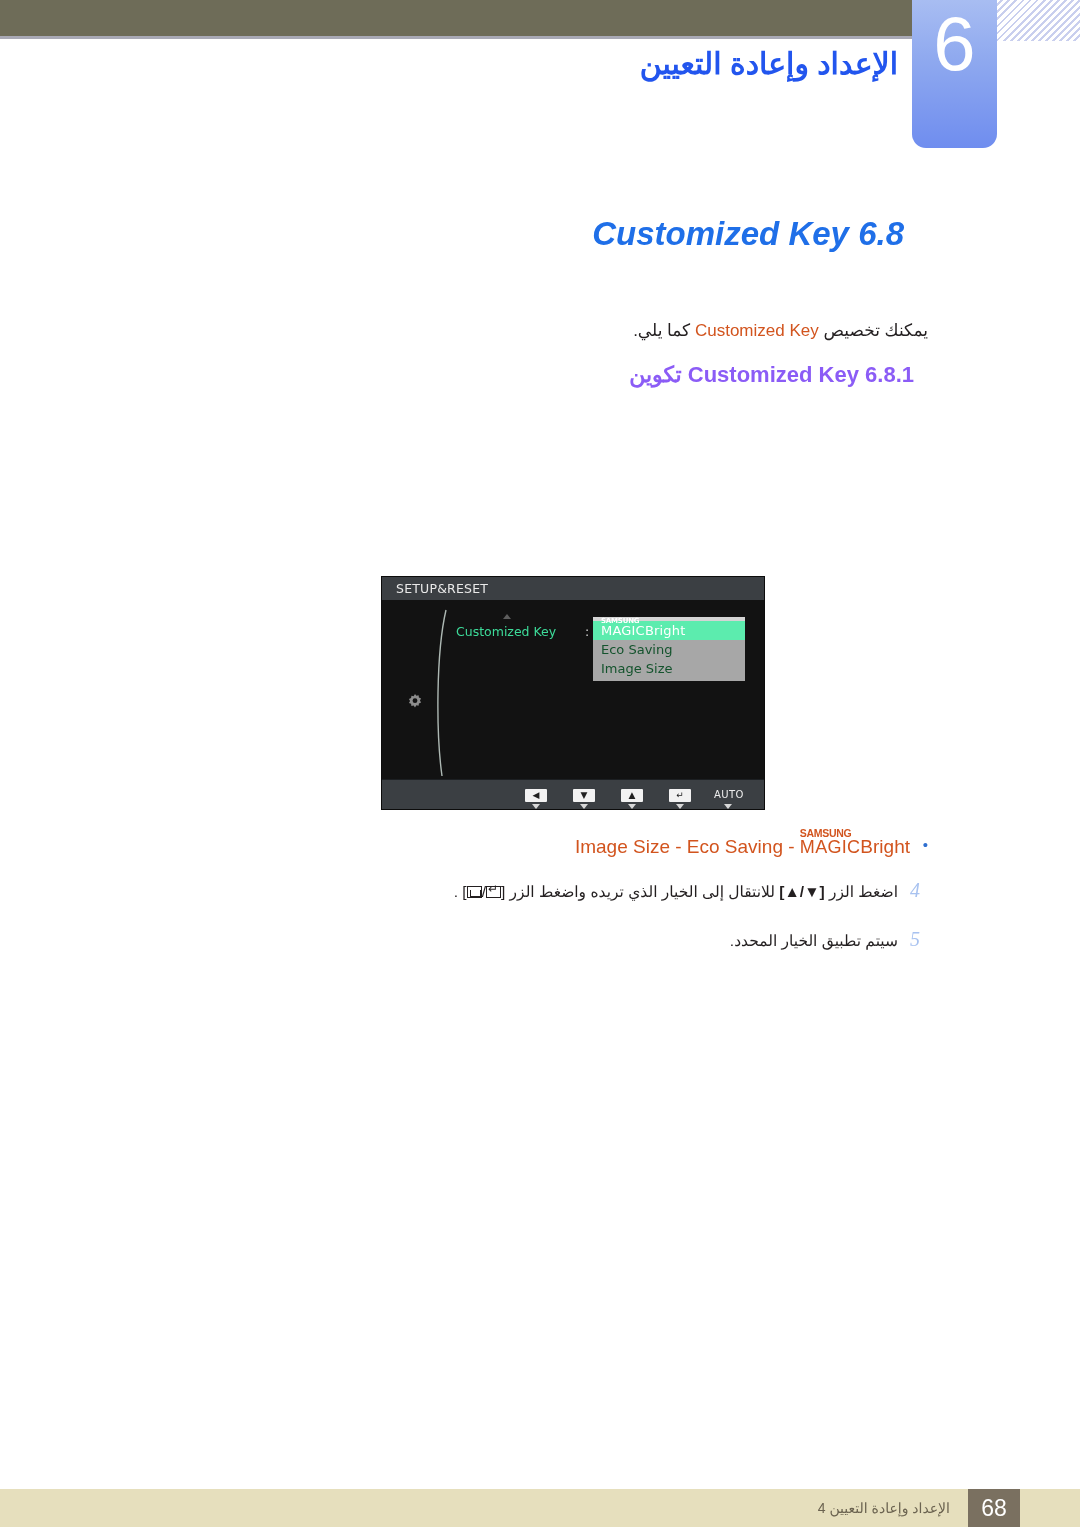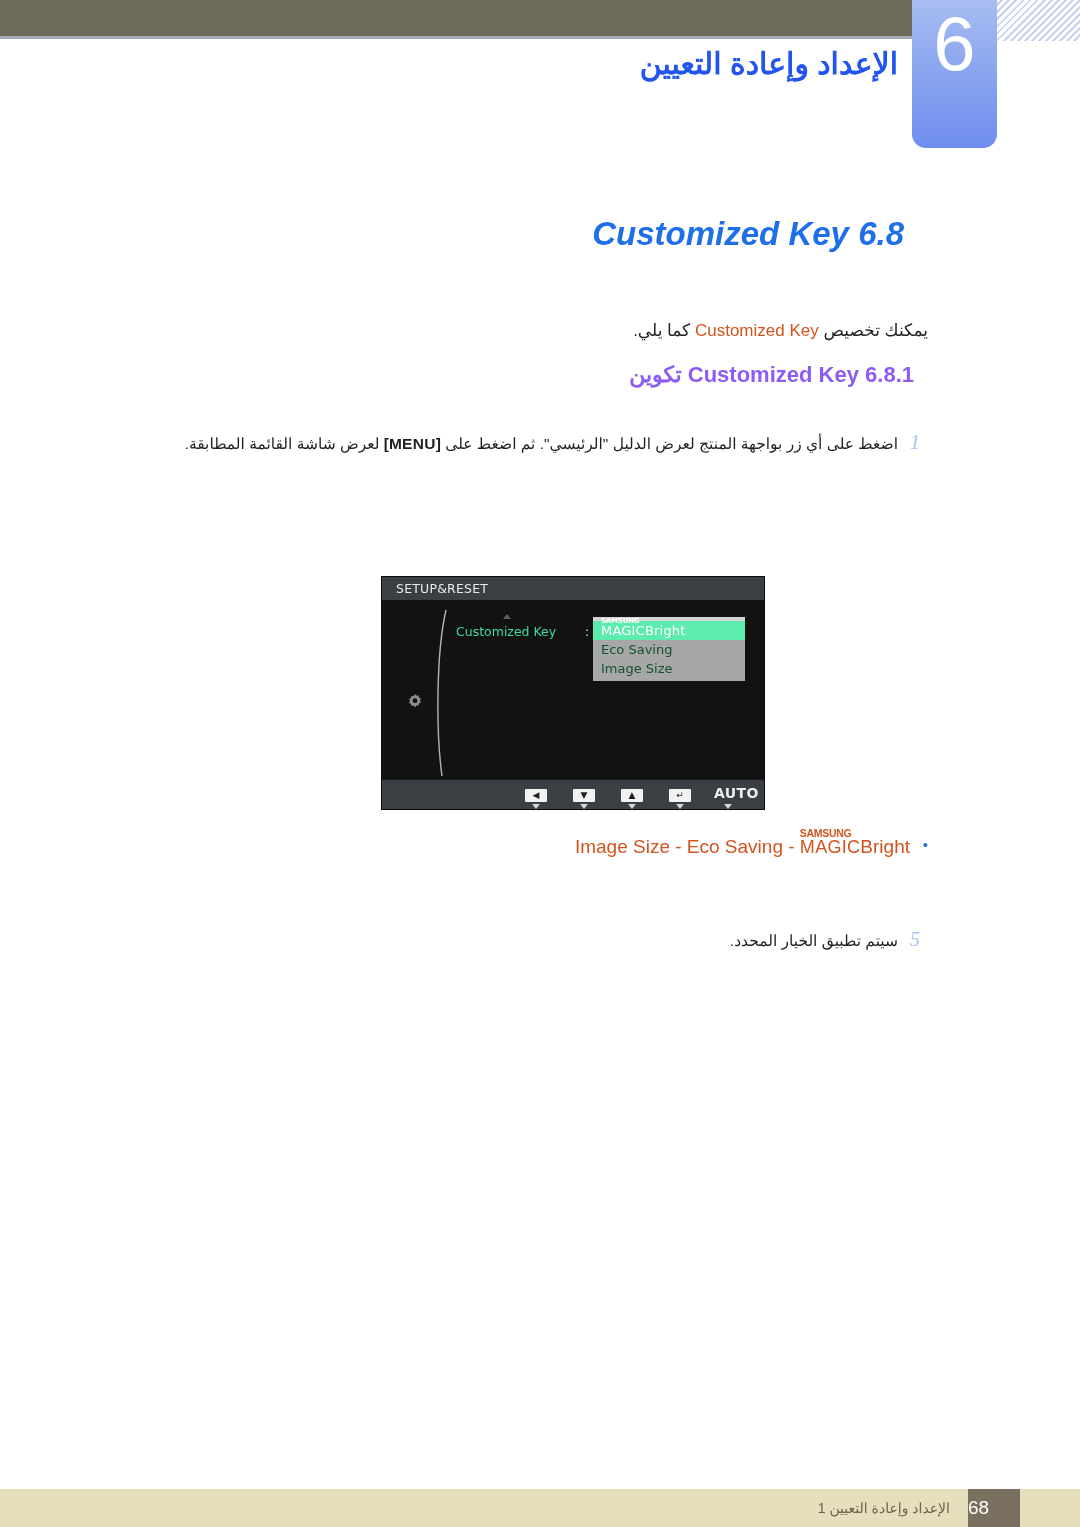--- a/index.html
+++ b/index.html
@@ -315,25 +315,24 @@
     color: #202020;
     width: 22px;
     height: 13px;
     line-height: 13px;
     font-size: 9px;
     border-radius: 1px;
   }
   .osd-btn .keytext {
     display: inline-block;
     color: #ededed;
-    font-size: 14px;
+    font-size: 10px;
     height: 13px;
     line-height: 13px;
     letter-spacing: 0.4px;
-    font-weight: bold;
   }
   .osd-btn .tick {
     display: block;
     margin: 2px auto 0;
     width: 0; height: 0;
     border-left: 4px solid transparent;
     border-right: 4px solid transparent;
     border-top: 5px solid #d8d8d8;
   }
 
@@ -393,22 +392,23 @@
     height: 38px;
     background: #7a7060;
   }
   .footer-pagenum {
     position: absolute;
     left: 968px;
     top: 1489px;
     width: 52px;
     height: 38px;
     line-height: 38px;
+    text-align: center;
     color: #ffffff;
-    font-size: 19px;
+    font-size: 23px;
     direction: ltr;
   }
   .footer-text {
     position: absolute;
     right: 130px;
     top: 1500px;
     font-size: 14px;
     color: #6b6350;
     direction: rtl;
     white-space: nowrap;
@@ -437,25 +437,20 @@
     <span class="hl">Customized Key</span>
     <span>كما يلي.</span>
   </div>
 
   <div class="h2-row">
     <span class="num">6.8.1</span>
     <span class="ltr">Customized Key</span>
     <span>تكوين</span>
   </div>
 
-  <div class="step step1">
-    <span class="step-num">1</span><span class="txt">اضغط على أي زر بواجهة المنتج لعرض الدليل "الرئيسي". ثم اضغط على</span>
-    <span class="kbd">[MENU]</span>
-    <span>لعرض شاشة القائمة المطابقة.</span>
-  </div>
 
 
 
   <div class="osd">
     <div class="osd-titlebar">
       <span>SETUP&amp;RESET</span>
     </div>
     <div class="osd-body">
       <svg class="osd-gear" viewBox="0 0 24 24">
         <path fill="#8d8d8d" d="M12 2.2l1.5 2.0 2.4-.6.4 2.5 2.3 1.0-1.2 2.2 1.2 2.2-2.3 1.0-.4 2.5-2.4-.6L12 16.8l-1.5-2.0-2.4.6-.4-2.5-2.3-1.0 1.2-2.2L5.4 7.5l2.3-1.0.4-2.5 2.4.6z"></path>
@@ -507,22 +502,29 @@
           
         </div>
       </div>
     </div>
   </div>
 
   <div class="bullet-line">
     <span class="dot">•</span><span class="ltr"><span>Image Size - Eco Saving - </span><span class="bl-magic"><span class="sam">SAMSUNG</span><span class="mag">MAGIC</span></span><span class="mag">Bright</span></span>
   </div>
 
+  <div class="step step4">
+    <span class="step-num">4</span><span class="txt">اضغط الزر</span>
+    <span class="kbd">[▲/▼]</span>
+    <span>للانتقال إلى الخيار الذي تريده واضغط الزر</span>
+    <span class="ltr">[<span class="btnglyph win"></span>/<span class="btnglyph ret"></span>]</span>
+    <span>.</span>
+  </div>
 
   <div class="step step5">
     <span class="step-num">5</span><span class="txt">سيتم تطبيق الخيار المحدد.</span>
   </div>
 </div>
 
 <div class="footer-bar"></div>
-<div class="footer-text">الإعداد وإعادة التعيين 1</div>
+<div class="footer-text">الإعداد وإعادة التعيين 4</div>
 <div class="footer-pagebox"></div>
 <div class="footer-pagenum">68</div>
 
 </body></html>

